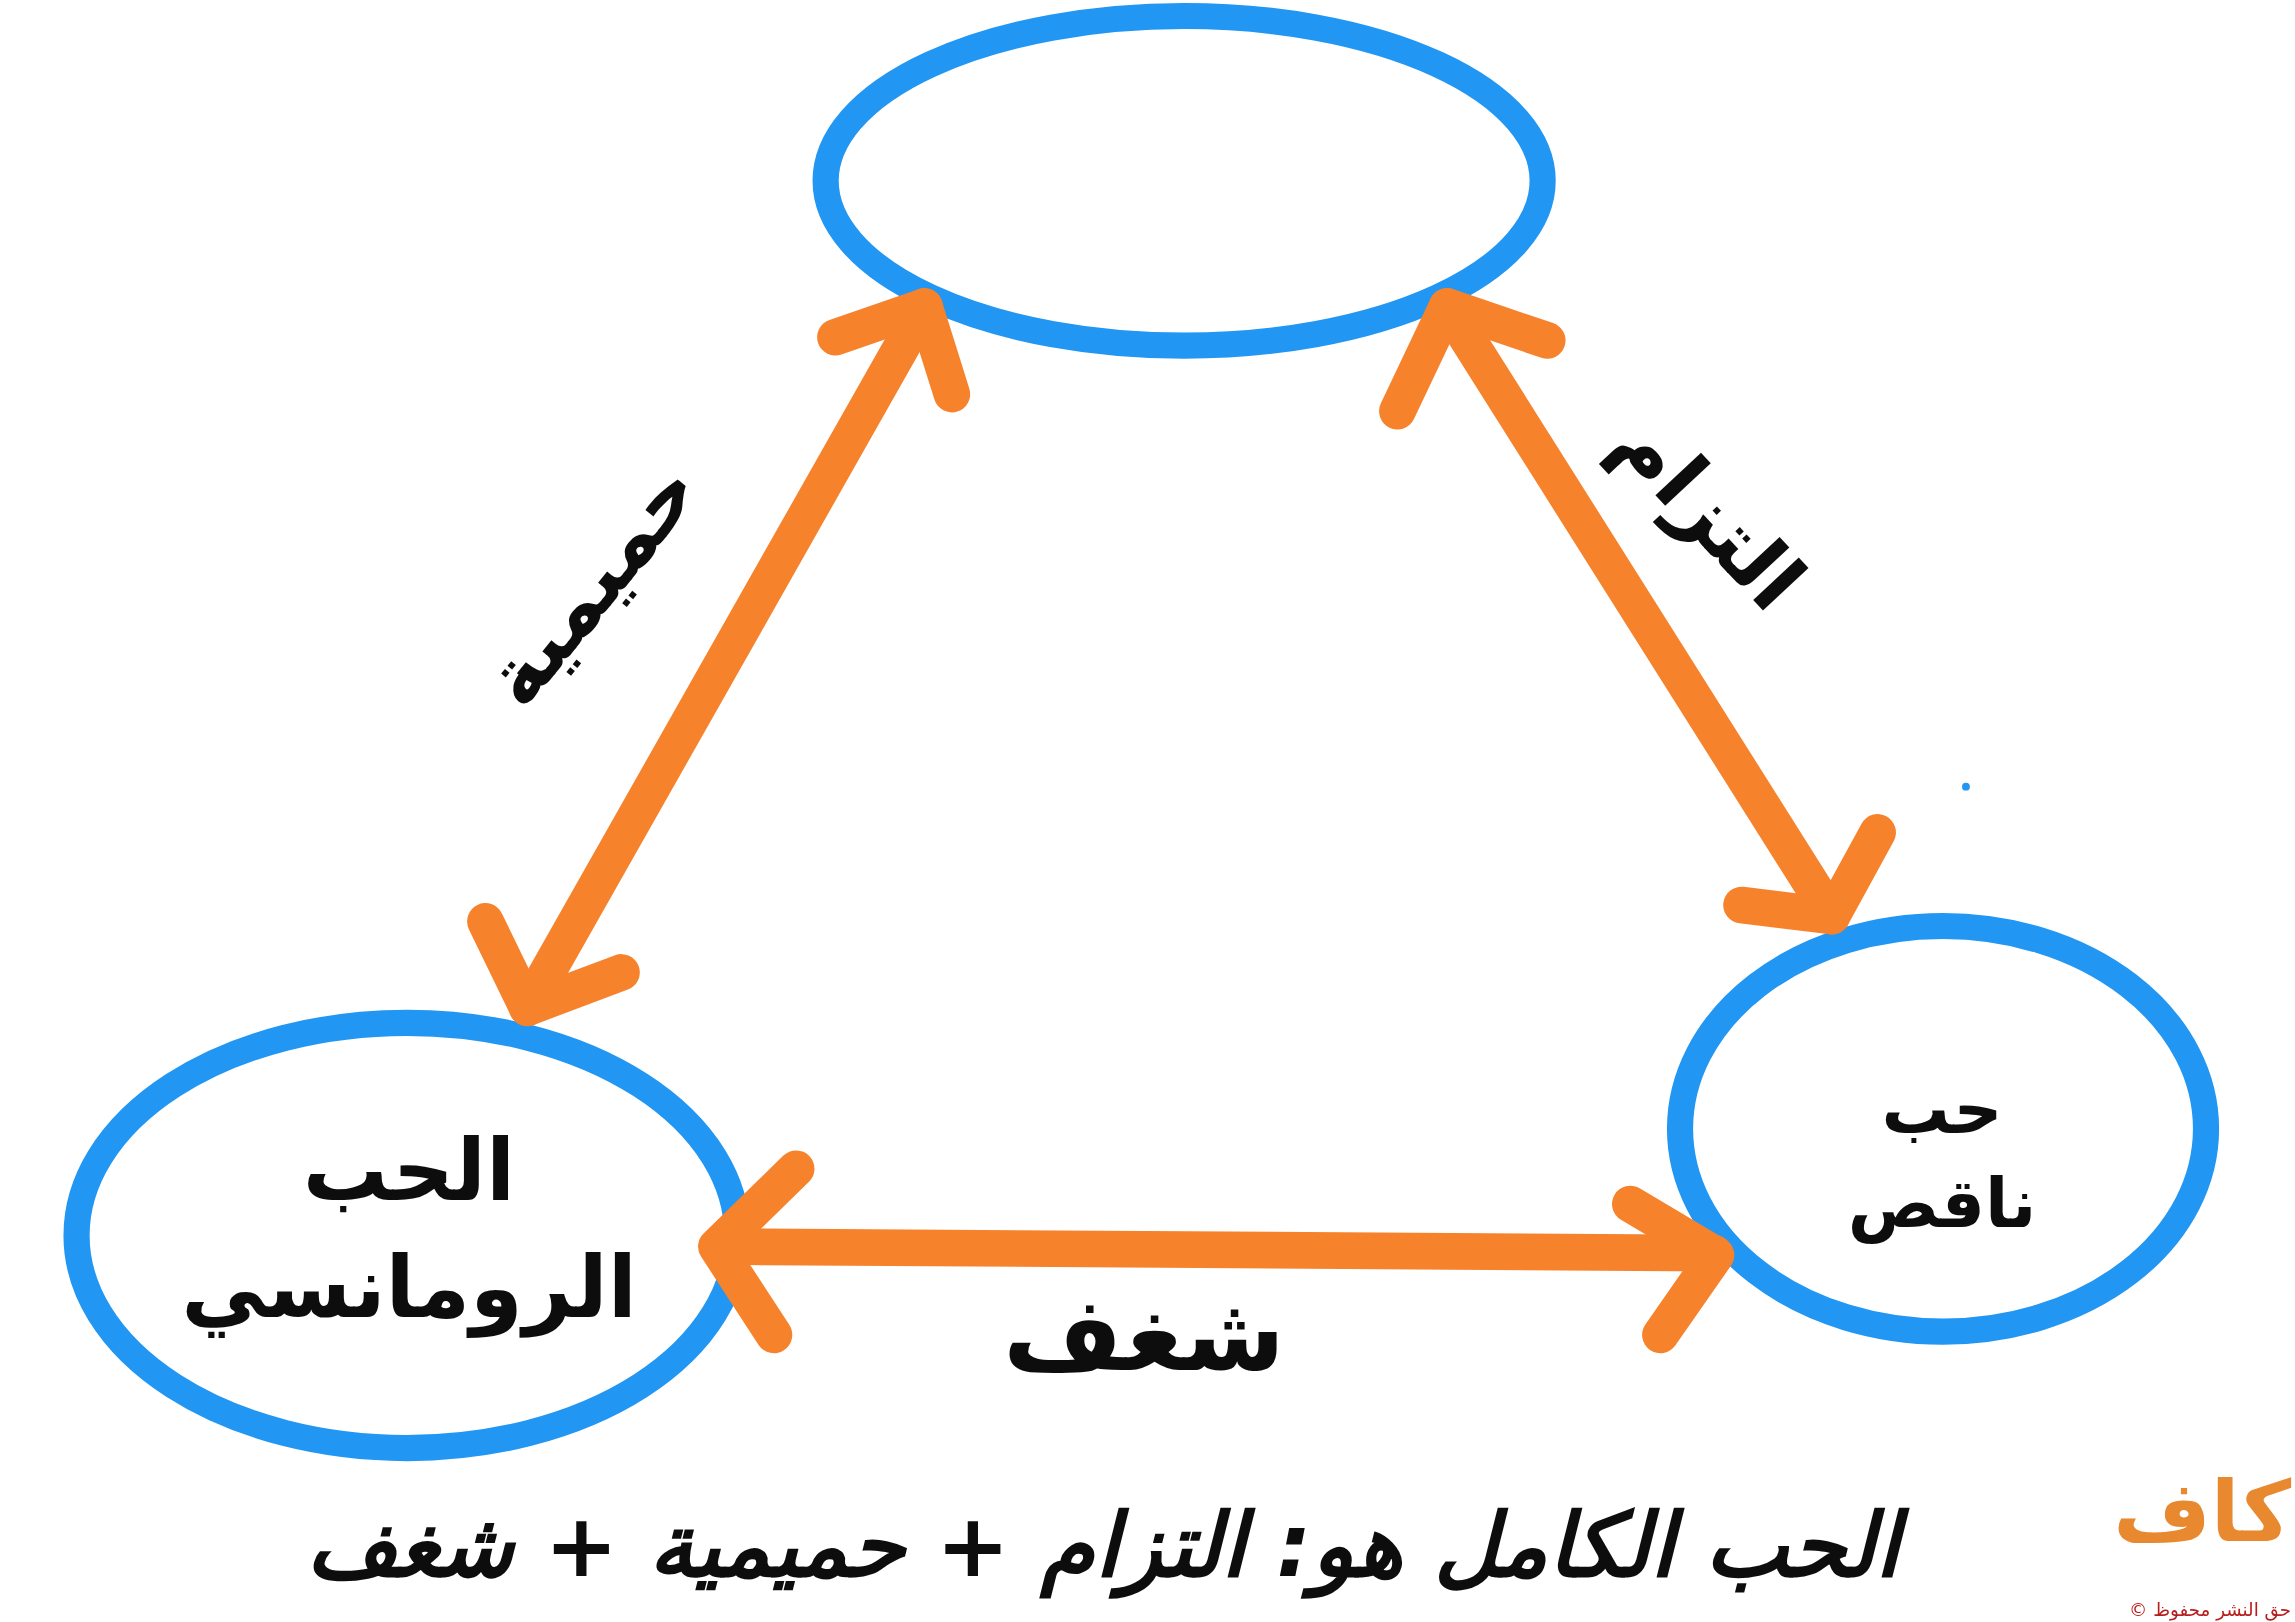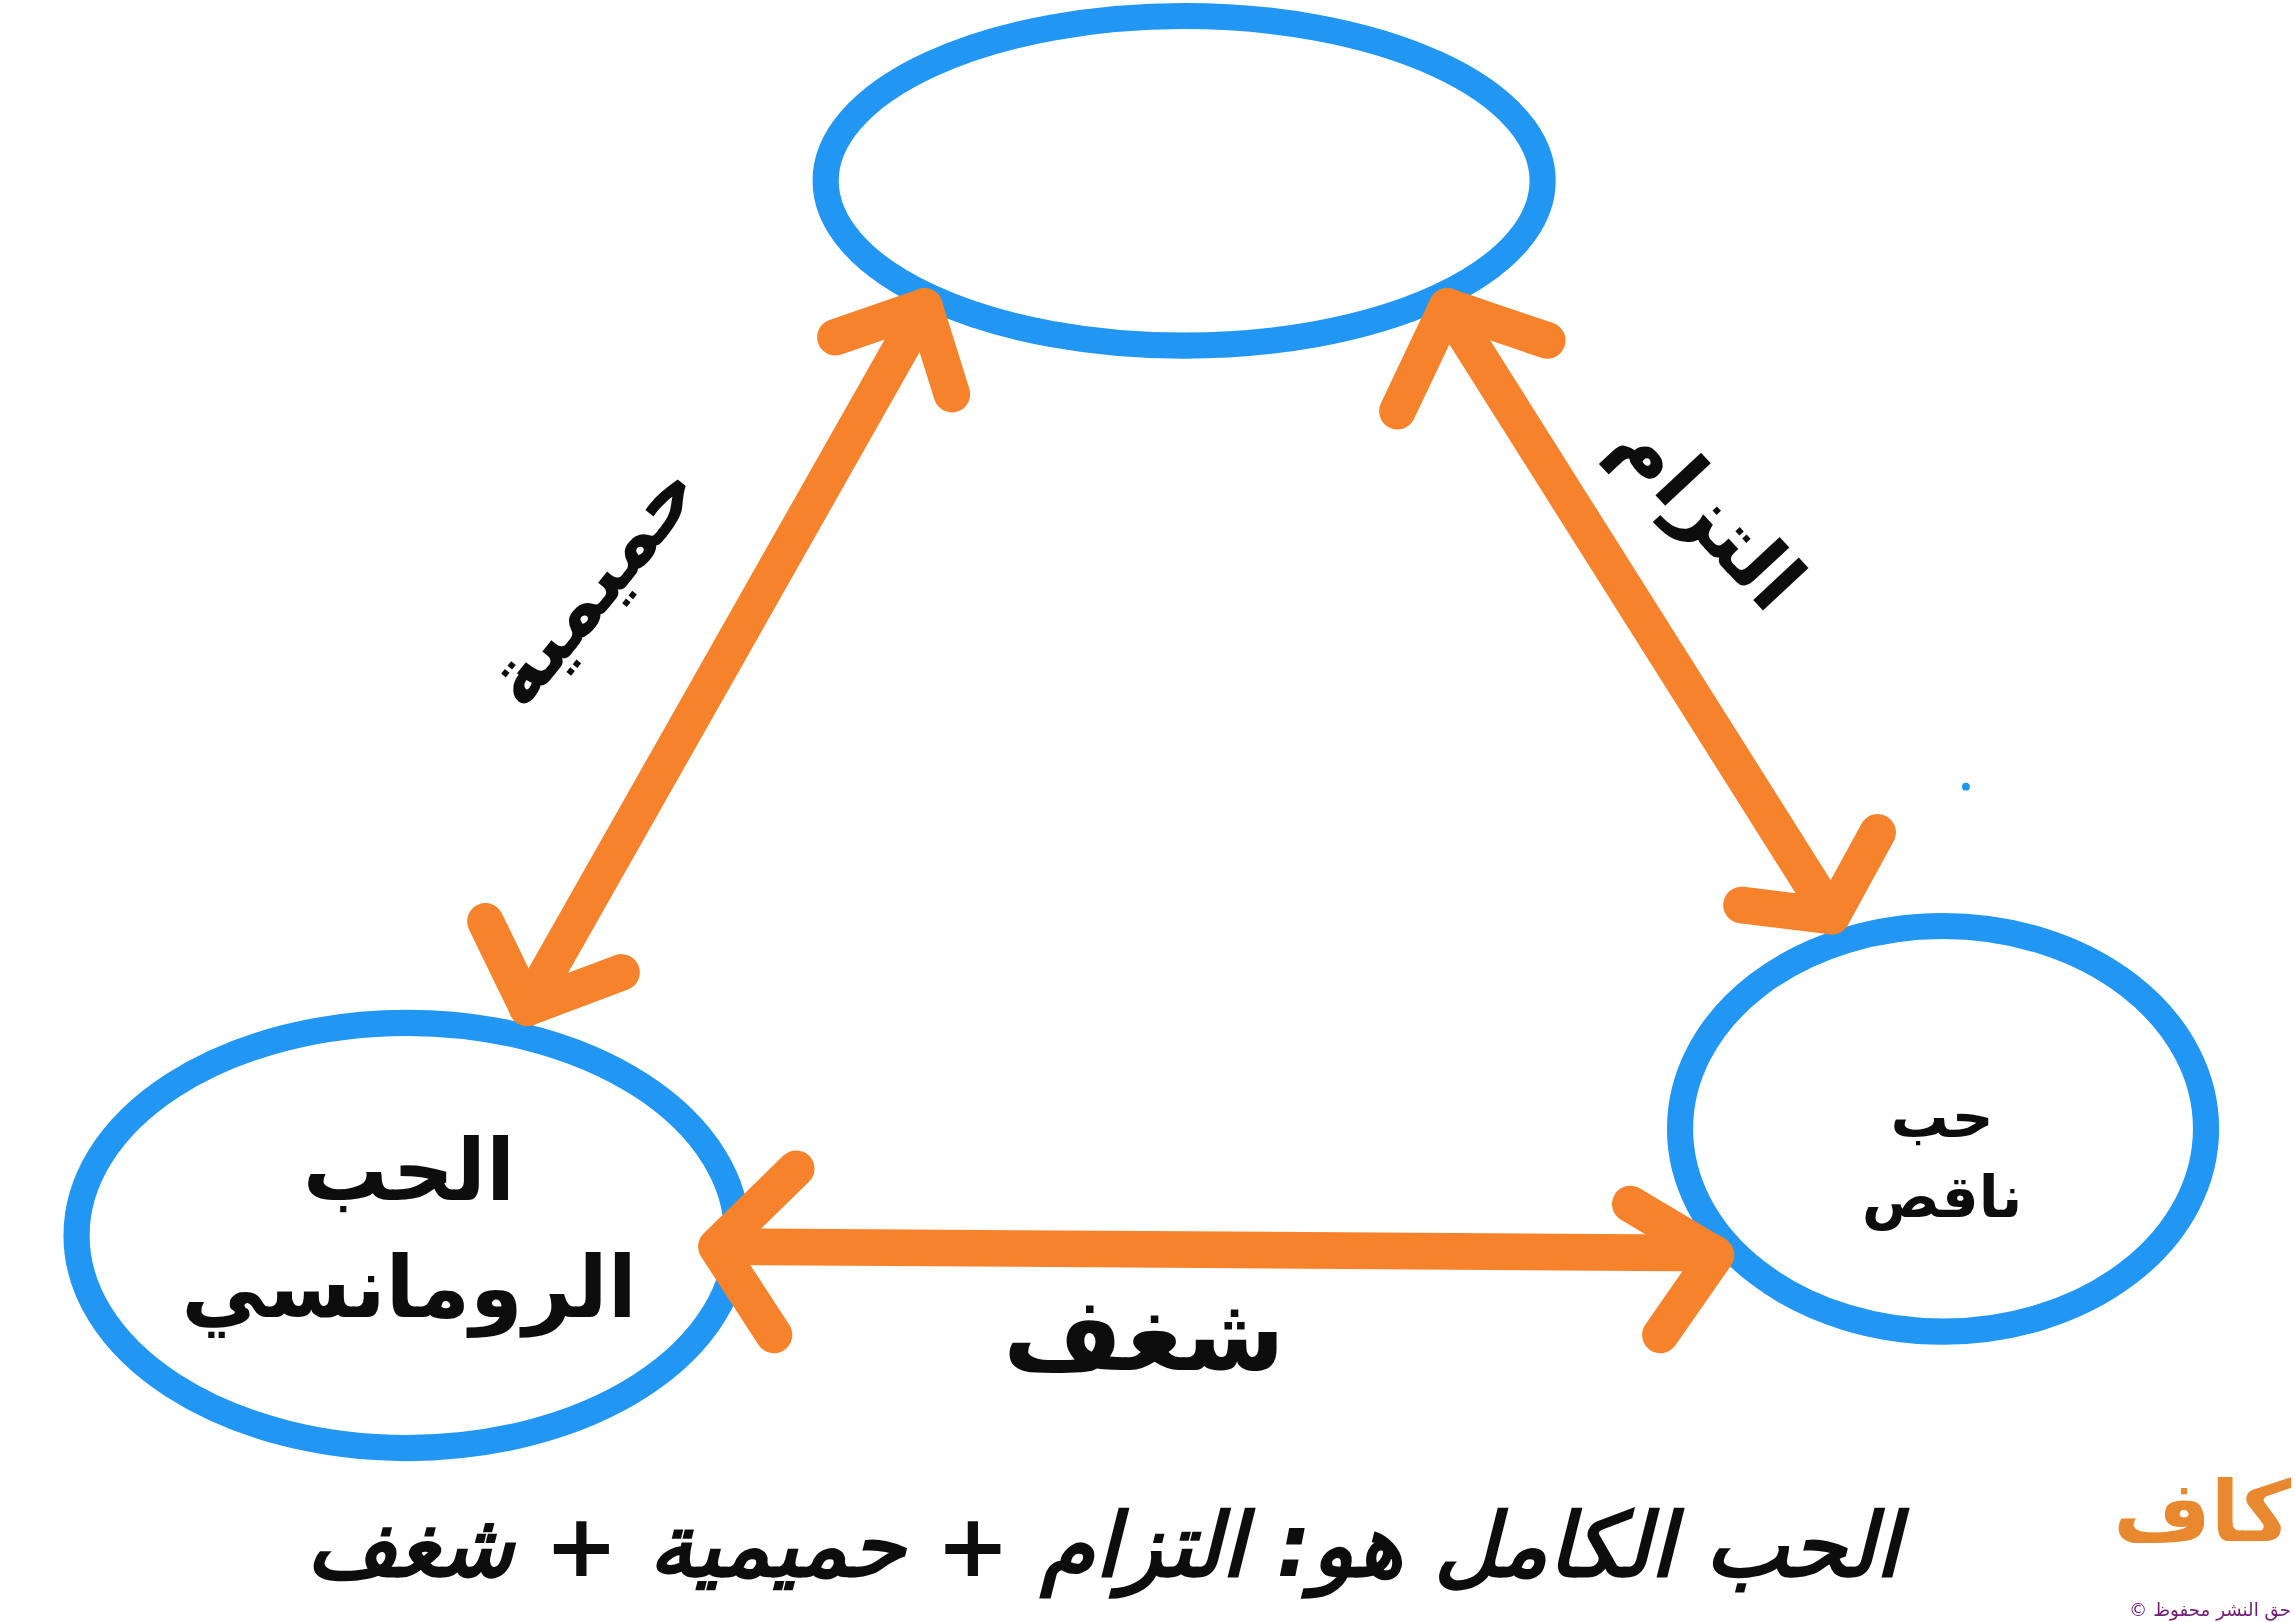--- a/index.html
+++ b/index.html
@@ -33,21 +33,21 @@
     transform: translate(-50%, -50%);
     font-weight: bold;
     text-align: center;
     white-space: nowrap;
     line-height: 1.15;
   }
   .label.multi { white-space: normal; line-height: 1.38; }
 
   .node-top       { left: 1181px; top: 178px;  font-size: 101px; }
   .node-romantic  { left: 409px;  top: 1229px; font-size: 85px; width: 458px; }
-  .node-deficient { left: 1942px; top: 1157px; font-size: 58px; width: 281px; }
+  .node-deficient { left: 1942px; top: 1157px; font-size: 68px; width: 281px; }
 
   .edge-intimacy   { left: 592px;  top: 584px;  font-size: 82px;
                      transform: translate(-50%,-50%) rotate(-51deg); }
   .edge-commitment { left: 1709px; top: 512px;  font-size: 82px;
                      transform: translate(-50%,-50%) rotate(47deg); }
   .edge-passion    { left: 1144px; top: 1334px; font-size: 103px; }
 
   .caption { left: 1103px; top: 1546px; font-size: 88px; font-style: italic; }
 
   .branding {
@@ -61,21 +61,21 @@
     gap: 44px;
   }
   .brand-logo {
     color: var(--logo, #e8882f);
     font-size: 84px;
     font-weight: bold;
     line-height: 0.95;
   }
   .brand-copyright {
     font-size: 18.3px;
-    color: #701a75;
+    color: #b91c1c;
     margin-top: 2.6px;
   }
 </style>
 </head>
 <body>
 
 <main class="canvas">
 
   <svg class="layer" viewBox="0 0 3508 2480" width="2295" height="1623">
 

